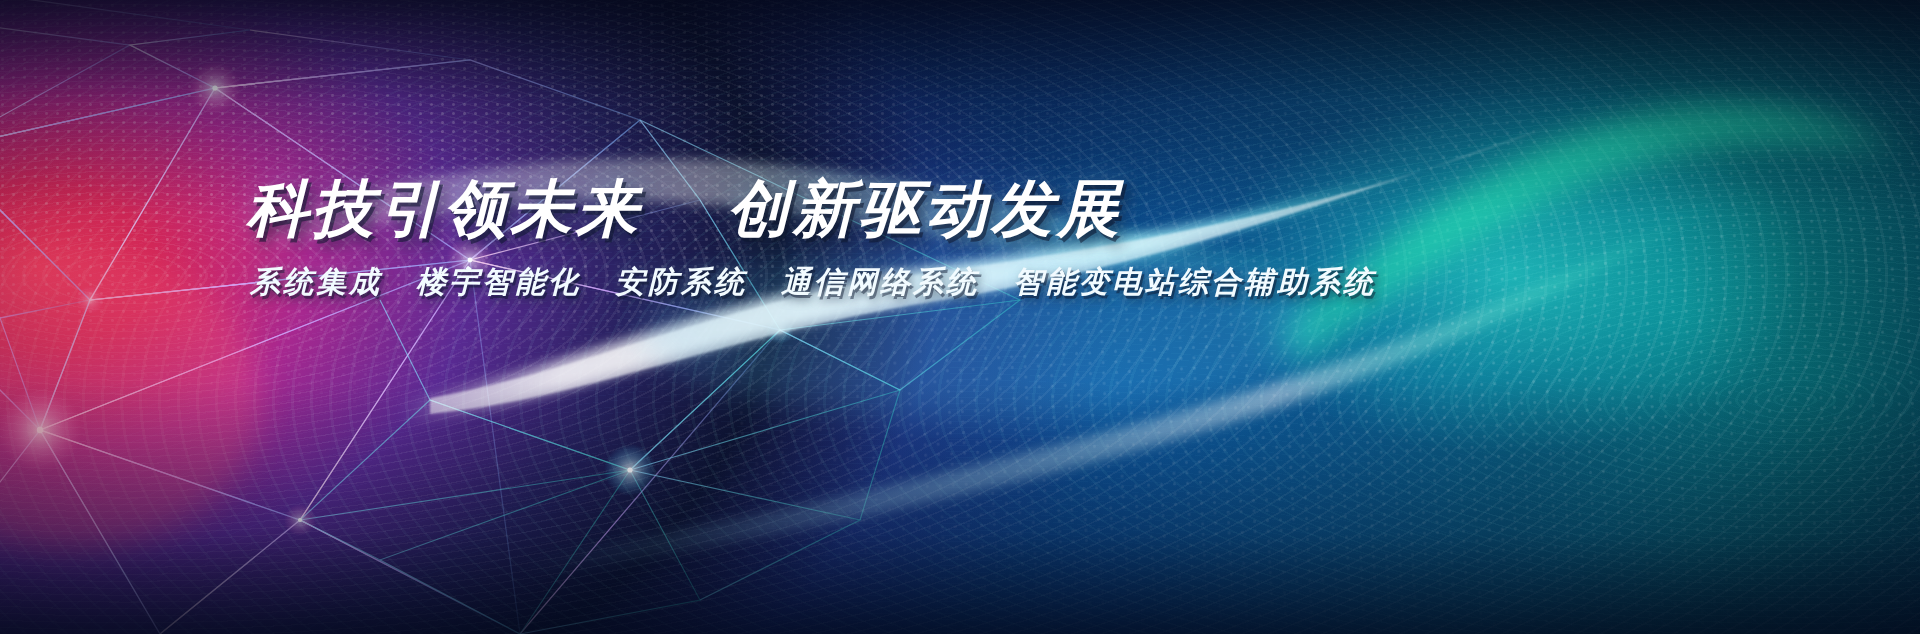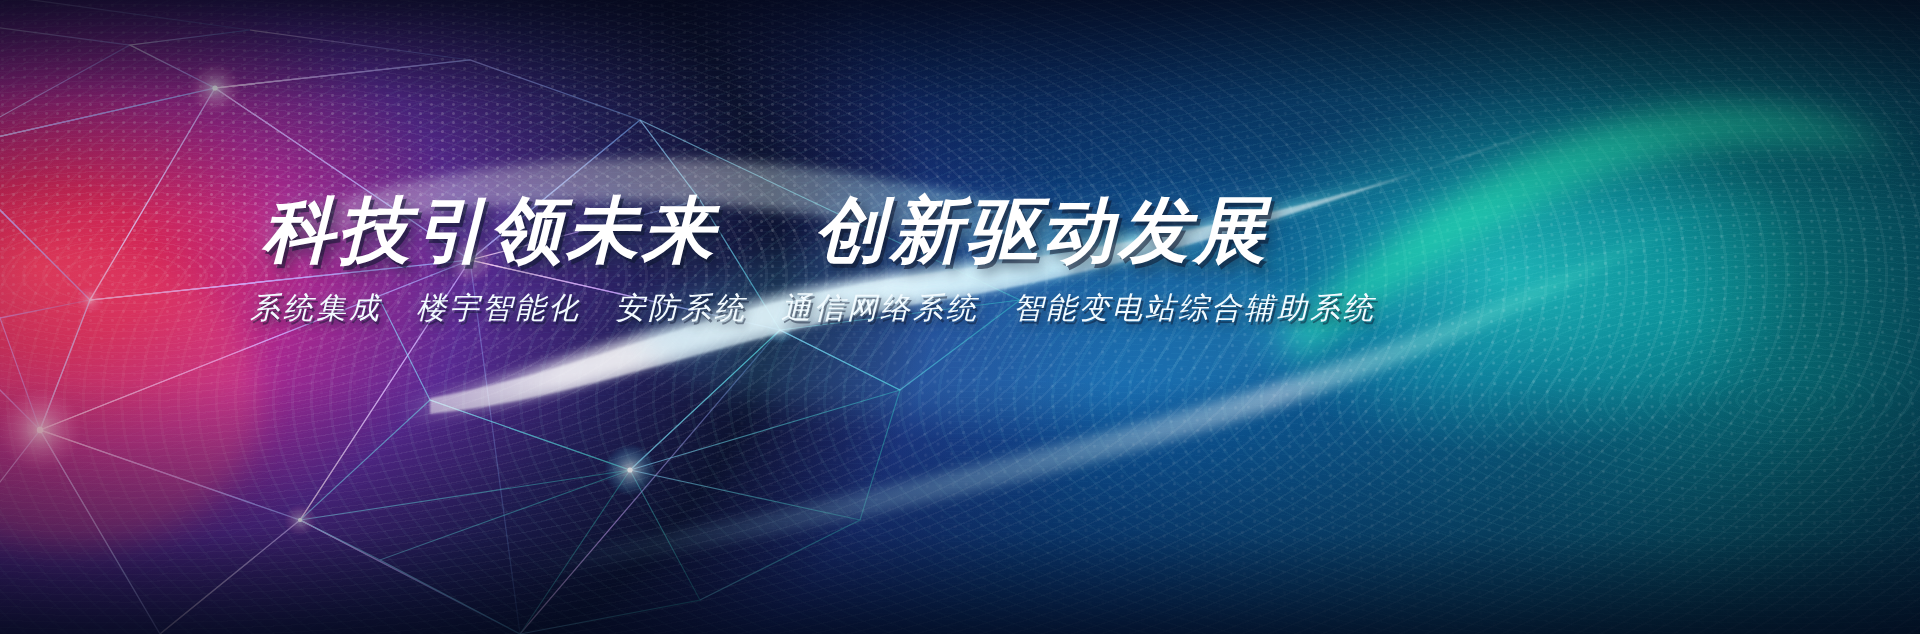--- a/index.html
+++ b/index.html
@@ -88,37 +88,37 @@
   }
 
   
   .art{position:absolute;inset:0;width:100%;height:100%;}
 
   
   .copy{
     position:absolute;left:246px;top:178px;width:1130px;
   }
   .headline{
-    margin:16px;
-    font-size:72px;
+    margin:0;
+    font-size:62px;
     line-height:1.0;
     font-weight:700;
     font-style:italic;
     color:#ffffff;
     letter-spacing:4px;
     white-space:pre;
     text-shadow:
        3px 4px 0 rgba(12,22,46,0.55),
        6px 8px 14px rgba(4,10,30,0.55),
        0 0 26px rgba(150,220,255,0.30);
   }
   .subline{
     margin:22px 0 0 4px;
     font-size:30px;
-    font-weight:400;
+    font-weight:700;
     font-style:italic;
     color:#f2fbff;
     letter-spacing:3px;
     white-space:pre;
     text-shadow:
        2px 3px 0 rgba(10,20,44,0.45),
        3px 5px 10px rgba(4,10,30,0.5),
        0 0 16px rgba(160,230,255,0.25);
   }
 </style>

